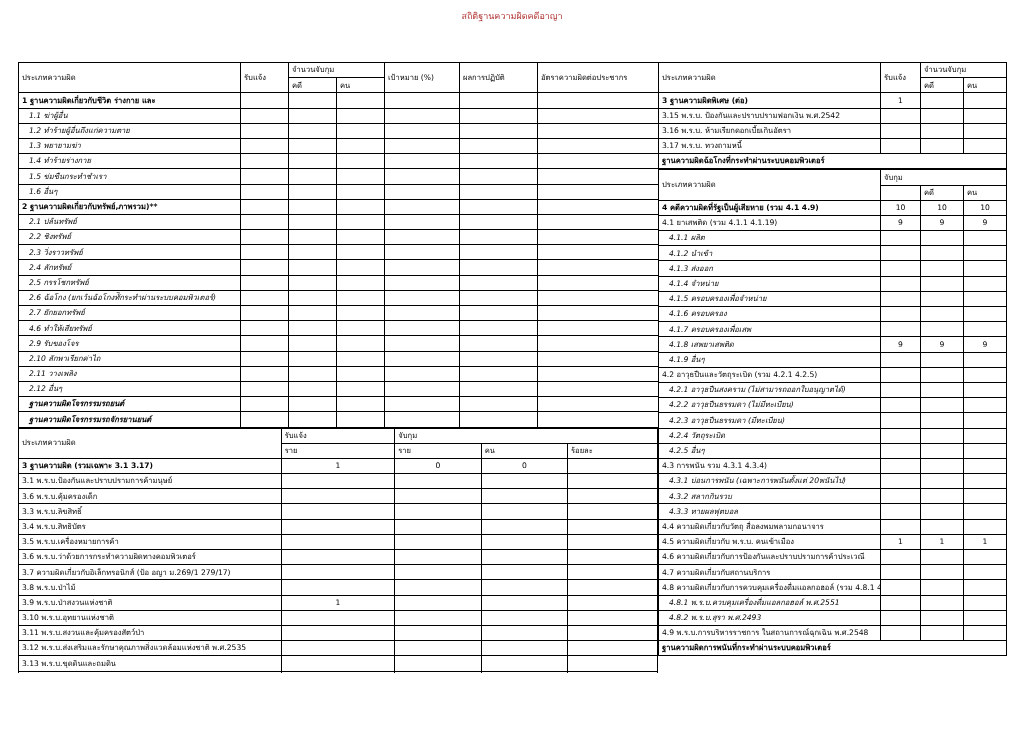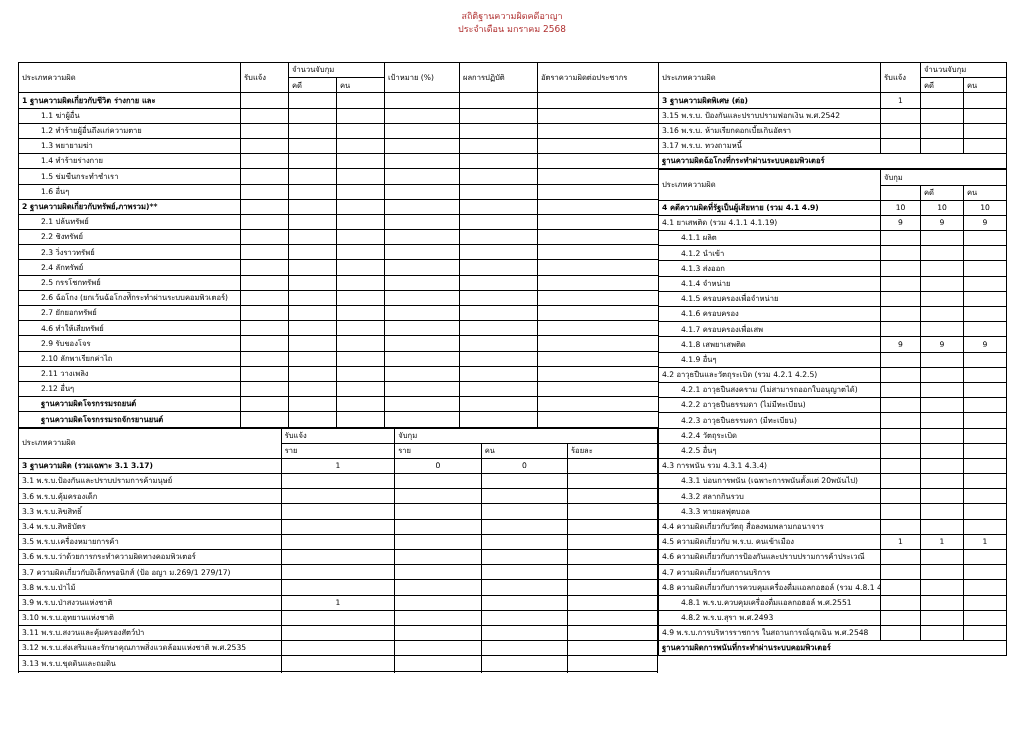--- a/index.html
+++ b/index.html
@@ -47,40 +47,39 @@
     height: 15.2px;
     vertical-align: middle;
     color: #000;
     font-weight: normal;
     overflow: hidden;
     white-space: nowrap;
   }
   th { text-align: left; font-weight: normal; }
   .bold { font-weight: bold; }
   .lbl { text-align: left; }
-  .ind1 { padding-left: 22px; }
+  .ind1 { padding-left: 10px; font-style: italic; }
   .footer {
     position: absolute;
     left: 40px;
     top: 688px;
     font-size: 13px;
     color: #b03030;
     margin-left: 38px;
   }
   .footer span { margin-right: 3px; }
   .num { text-align: center; }
 </style>
 </head>
 <body>
 
 <div class="page">
 
   <div class="header">
     <div>สถิติฐานความผิดคดีอาญา</div>
-    <div>ประจำเดือน มกราคม 2568</div>
   </div>
 
   <div class="sheet">
 
     <div class="col-left">
 
       <table>
         <colgroup>
           <col style="width:222px">
           <col style="width:48px">

